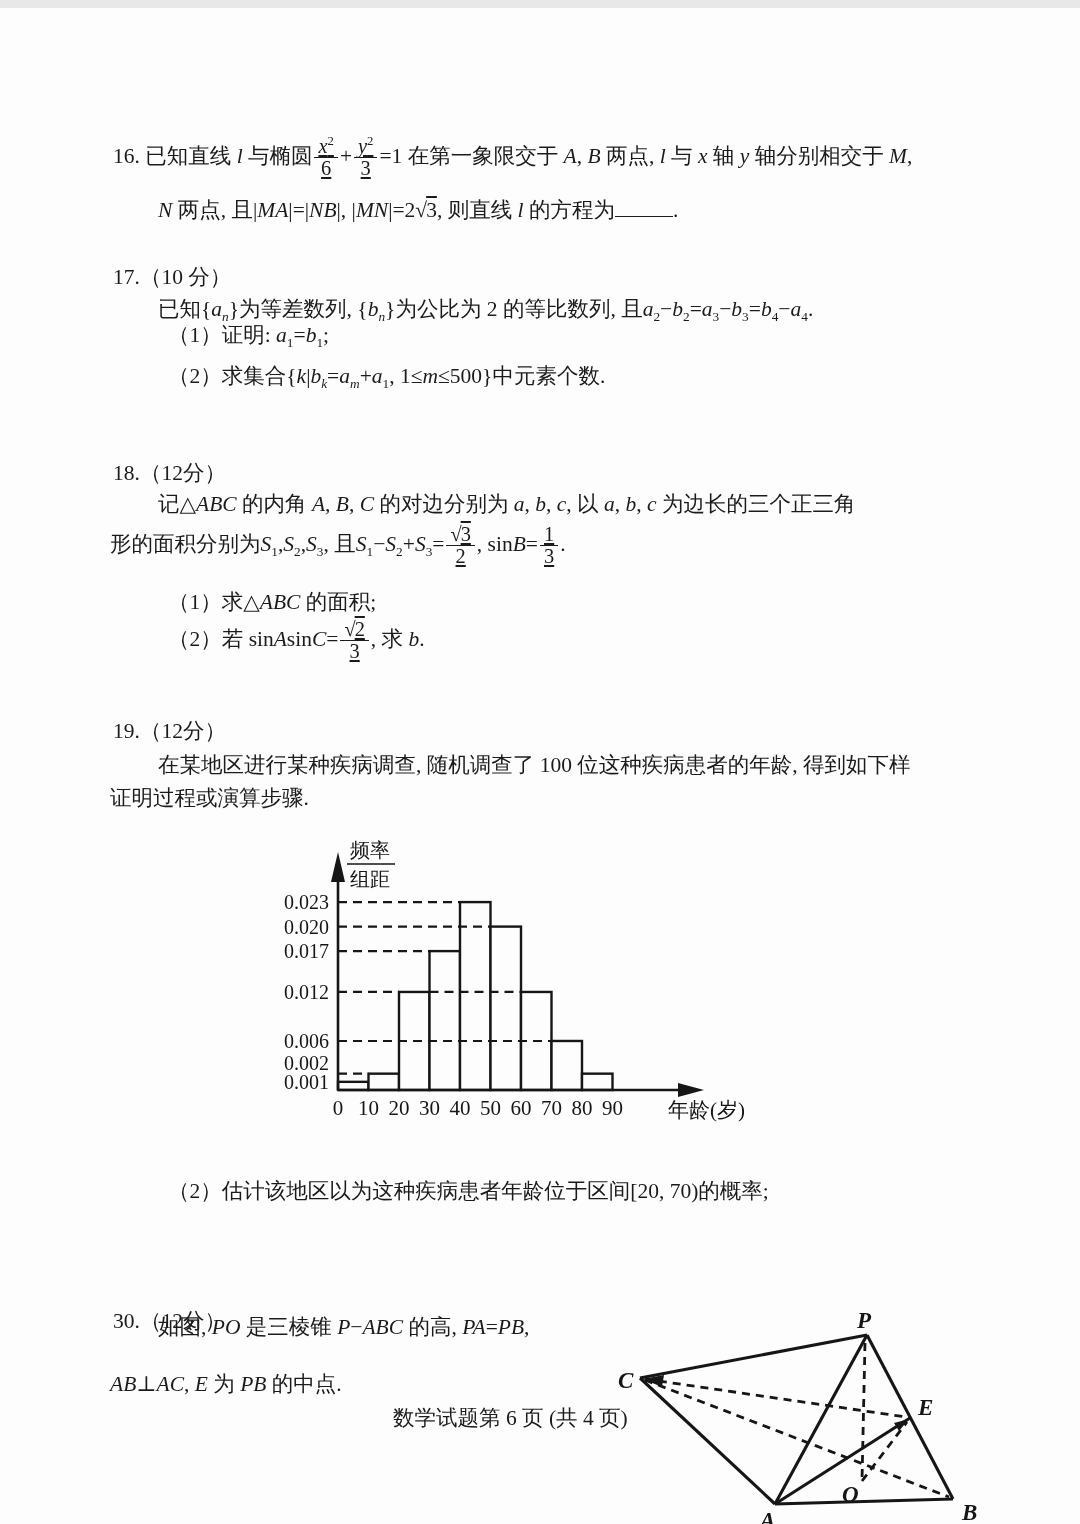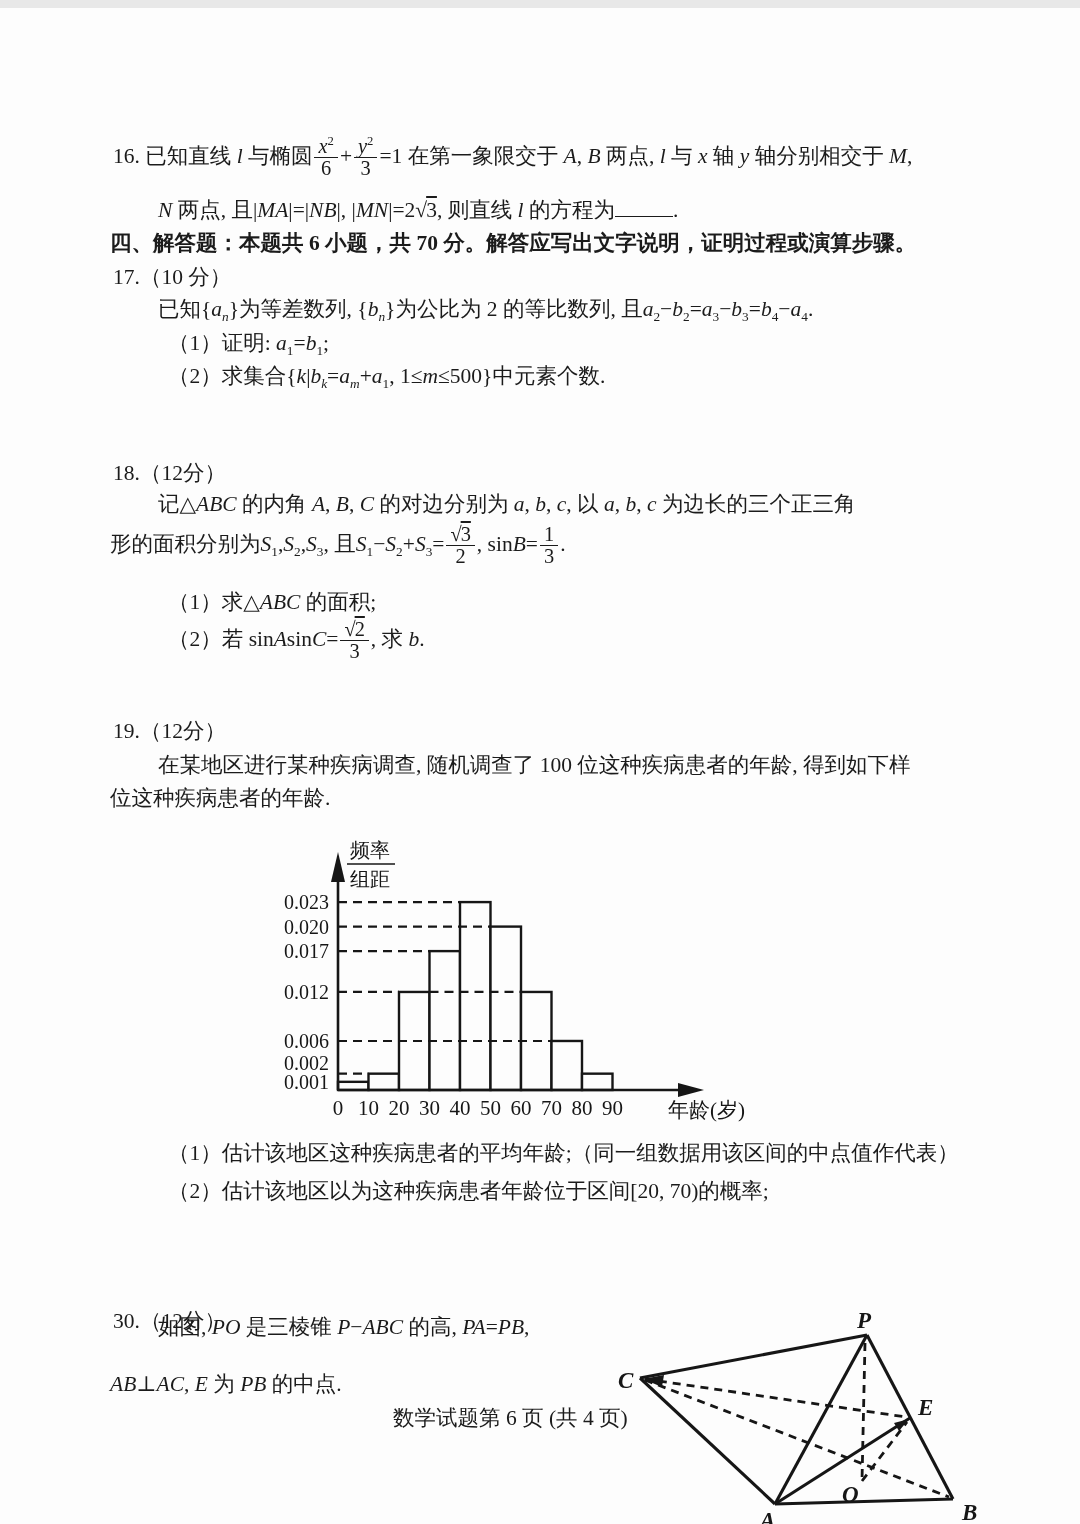--- a/index.html
+++ b/index.html
@@ -16,53 +16,52 @@
     position:absolute;
     white-space:nowrap;
     font-size:21.5px;
     line-height:1.25;
     color:#1b1b1b;
   }
   .bold{font-weight:700;}
   i{font-style:italic;font-family:"Liberation Serif","DejaVu Serif",serif;}
   sub{font-size:.62em;line-height:0;}
   sup{font-size:.62em;line-height:0;}
-  frac{display:inline-block;vertical-align:middle;text-align:center;margin:0 2px;line-height:1.05;}
+  frac{display:inline-block;vertical-align:middle;text-align:center;margin:0 2px;line-height:1.05;text-decoration:underline;}
   frac fn{display:block;border-bottom:1.6px solid #1b1b1b;padding:0 4px;font-size:.95em;}
   frac fd{display:block;padding:0 4px;font-size:.95em;}
   sq{text-decoration:overline;}
   sq::before{content:"\221A";display:inline-block;text-decoration:none;margin-right:-1px;}
   bl{display:inline-block;width:58px;height:1.05em;border-bottom:1.6px solid #1b1b1b;vertical-align:baseline;}
   svg text{font-family:"Liberation Serif","DejaVu Serif",serif;fill:#161616;}
   .figlabel{font-style:italic;font-weight:700;font-size:23px;}
 </style>
 </head>
 <body>
 
 <div class="page">
 
   <div class="line" style="top:128px;left:113px">16. 已知直线 <i>l</i> 与椭圆<frac><fn><i>x</i><sup>2</sup></fn><fd>6</fd></frac>+<frac><fn><i>y</i><sup>2</sup></fn><fd>3</fd></frac>=1 在第一象限交于 <i>A</i>, <i>B</i> 两点, <i>l</i> 与 <i>x</i> 轴 <i>y</i> 轴分别相交于 <i>M</i>,</div>
   <div class="line" style="top:185px;left:158px"><i>N</i> 两点, 且|<i>MA</i>|=|<i>NB</i>|, |<i>MN</i>|=2<sq>3</sq>, 则直线 <i>l</i> 的方程为<bl></bl>.</div>
 
-  <div class="line bold" style="top:222px;left:110px">四、解答题：本题共 6 小题，共 70 分。解答应写出文字说明，证明过程或演算步骤。</div>
 
   <div class="line" style="top:256px;left:113px">17.（10 分）</div>
   <div class="line" style="top:288px;left:158px">已知{<i>a<sub>n</sub></i>}为等差数列, {<i>b<sub>n</sub></i>}为公比为 2 的等比数列, 且<i>a</i><sub>2</sub>−<i>b</i><sub>2</sub>=<i>a</i><sub>3</sub>−<i>b</i><sub>3</sub>=<i>b</i><sub>4</sub>−<i>a</i><sub>4</sub>.</div>
-  <div class="line" style="top:322px;left:168px">（1）证明: <i>a</i><sub>1</sub>=<i>b</i><sub>1</sub>;</div>
+  <div class="line" style="top:314px;left:168px">（1）证明: <i>a</i><sub>1</sub>=<i>b</i><sub>1</sub>;</div>
   <div class="line" style="top:355px;left:168px">（2）求集合{<i>k</i>|<i>b<sub>k</sub></i>=<i>a<sub>m</sub></i>+<i>a</i><sub>1</sub>, 1≤<i>m</i>≤500}中元素个数.</div>
 
   <div class="line" style="top:452px;left:113px">18.（12分）</div>
   <div class="line" style="top:483px;left:158px">记△<i>ABC</i> 的内角 <i>A</i>, <i>B</i>, <i>C</i> 的对边分别为 <i>a</i>, <i>b</i>, <i>c</i>, 以 <i>a</i>, <i>b</i>, <i>c</i> 为边长的三个正三角</div>
   <div class="line" style="top:516px;left:110px">形的面积分别为<i>S</i><sub>1</sub>,<i>S</i><sub>2</sub>,<i>S</i><sub>3</sub>, 且<i>S</i><sub>1</sub>−<i>S</i><sub>2</sub>+<i>S</i><sub>3</sub>=<frac><fn><sq>3</sq></fn><fd>2</fd></frac>, sin<i>B</i>=<frac><fn>1</fn><fd>3</fd></frac>.</div>
   <div class="line" style="top:581px;left:168px">（1）求△<i>ABC</i> 的面积;</div>
   <div class="line" style="top:611px;left:168px">（2）若 sin<i>A</i>sin<i>C</i>=<frac><fn><sq>2</sq></fn><fd>3</fd></frac>, 求 <i>b</i>.</div>
 
   <div class="line" style="top:710px;left:113px">19.（12分）</div>
   <div class="line" style="top:744px;left:158px">在某地区进行某种疾病调查, 随机调查了 100 位这种疾病患者的年龄, 得到如下样</div>
-  <div class="line" style="top:777px;left:110px">位这种疾病患者的年龄.</div>
+  <div class="line" style="top:777px;left:110px">证明过程或演算步骤.</div>
 
   <svg id="hist" style="position:absolute;left:280px;top:830px" width="500" height="300" viewBox="0 0 500 300">
       <rect x="58" y="243.83" width="30.5" height="8.169999999999987" fill="#fdfdfd" stroke="#161616" stroke-width="2.4"></rect>
       <rect x="88.5" y="235.66" width="30.5" height="16.340000000000003" fill="#fdfdfd" stroke="#161616" stroke-width="2.4"></rect>
       <rect x="119" y="153.95999999999998" width="30.5" height="98.04000000000002" fill="#fdfdfd" stroke="#161616" stroke-width="2.4"></rect>
       <rect x="149.5" y="113.10999999999999" width="30.5" height="138.89000000000001" fill="#fdfdfd" stroke="#161616" stroke-width="2.4"></rect>
       <rect x="180" y="64.09" width="30.5" height="187.91" fill="#fdfdfd" stroke="#161616" stroke-width="2.4"></rect>
       <rect x="210.5" y="88.6" width="30.5" height="163.4" fill="#fdfdfd" stroke="#161616" stroke-width="2.4"></rect>
       <rect x="241" y="153.95999999999998" width="30.5" height="98.04000000000002" fill="#fdfdfd" stroke="#161616" stroke-width="2.4"></rect>
       <rect x="271.5" y="202.98" width="30.5" height="49.02000000000001" fill="#fdfdfd" stroke="#161616" stroke-width="2.4"></rect>
@@ -94,21 +93,20 @@
       <text x="241" y="277" text-anchor="middle" font-size="21">60</text>
       <text x="271.5" y="277" text-anchor="middle" font-size="21">70</text>
       <text x="302" y="277" text-anchor="middle" font-size="21">80</text>
       <text x="332.5" y="277" text-anchor="middle" font-size="21">90</text>
       <text x="70" y="19" font-size="20">频率</text>
       <line x1="67" y1="26" x2="115" y2="26" stroke="#161616" stroke-width="1.6"></line>
       <text x="70" y="48" font-size="20">组距</text>
       <text x="388" y="279" font-size="21">年龄(岁)</text>
     </svg>
 
-  <div class="line" style="top:1132px;left:168px">（1）估计该地区这种疾病患者的平均年龄;（同一组数据用该区间的中点值作代表）</div>
   <div class="line" style="top:1170px;left:168px">（2）估计该地区以为这种疾病患者年龄位于区间[20, 70)的概率;</div>
 
   <div class="line" style="top:1300px;left:113px">30.（12分）</div>
   <div class="line" style="top:1306px;left:158px">如图, <i>PO</i> 是三棱锥 <i>P</i>−<i>ABC</i> 的高, <i>PA</i>=<i>PB</i>,</div>
   <div class="line" style="top:1363px;left:110px"><i>AB</i>⊥<i>AC</i>, <i>E</i> 为 <i>PB</i> 的中点.</div>
 
   <div class="line" style="top:1397px;left:393px">数学试题第 6 页 (共 4 页)</div>
 
   <svg style="position:absolute;left:615px;top:1290px" width="400" height="234" viewBox="0 0 400 234">
 

